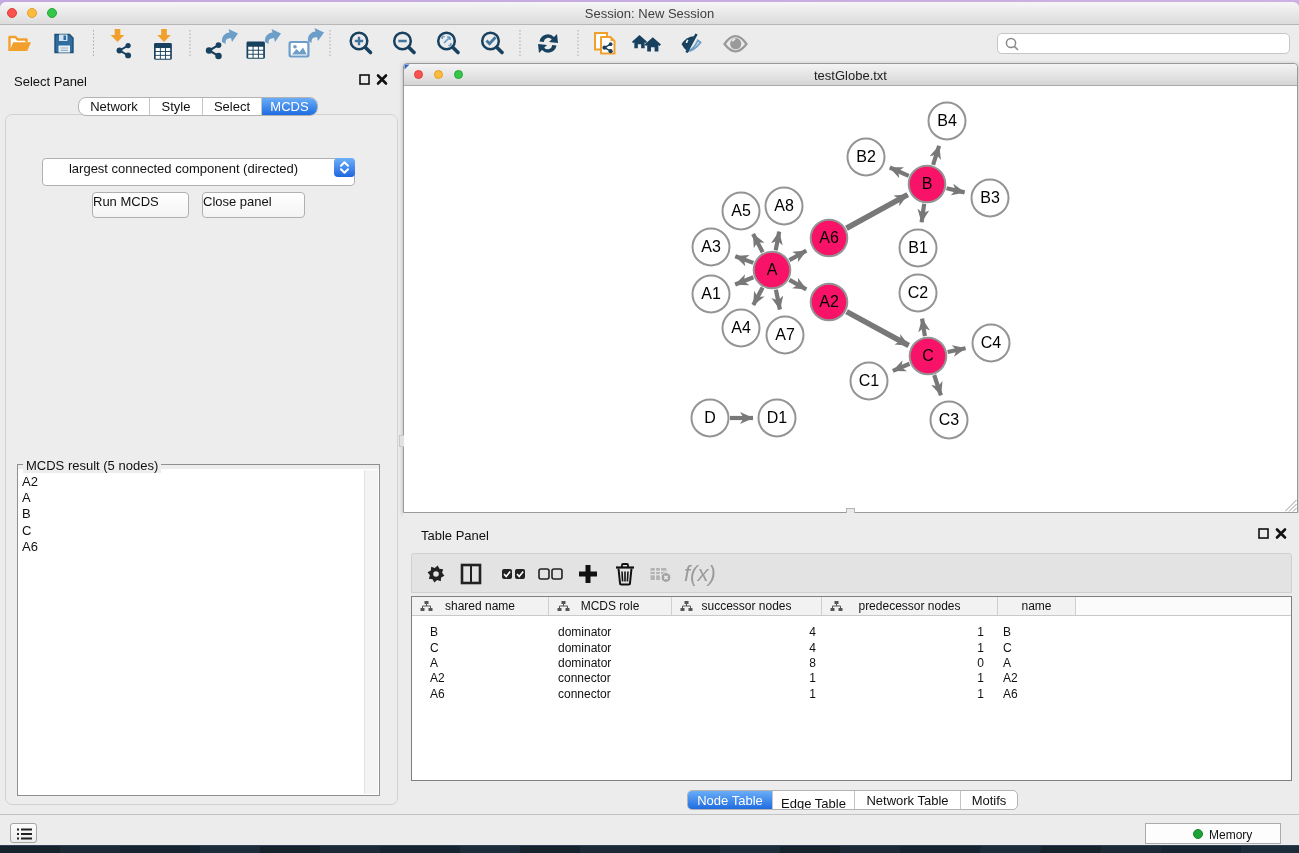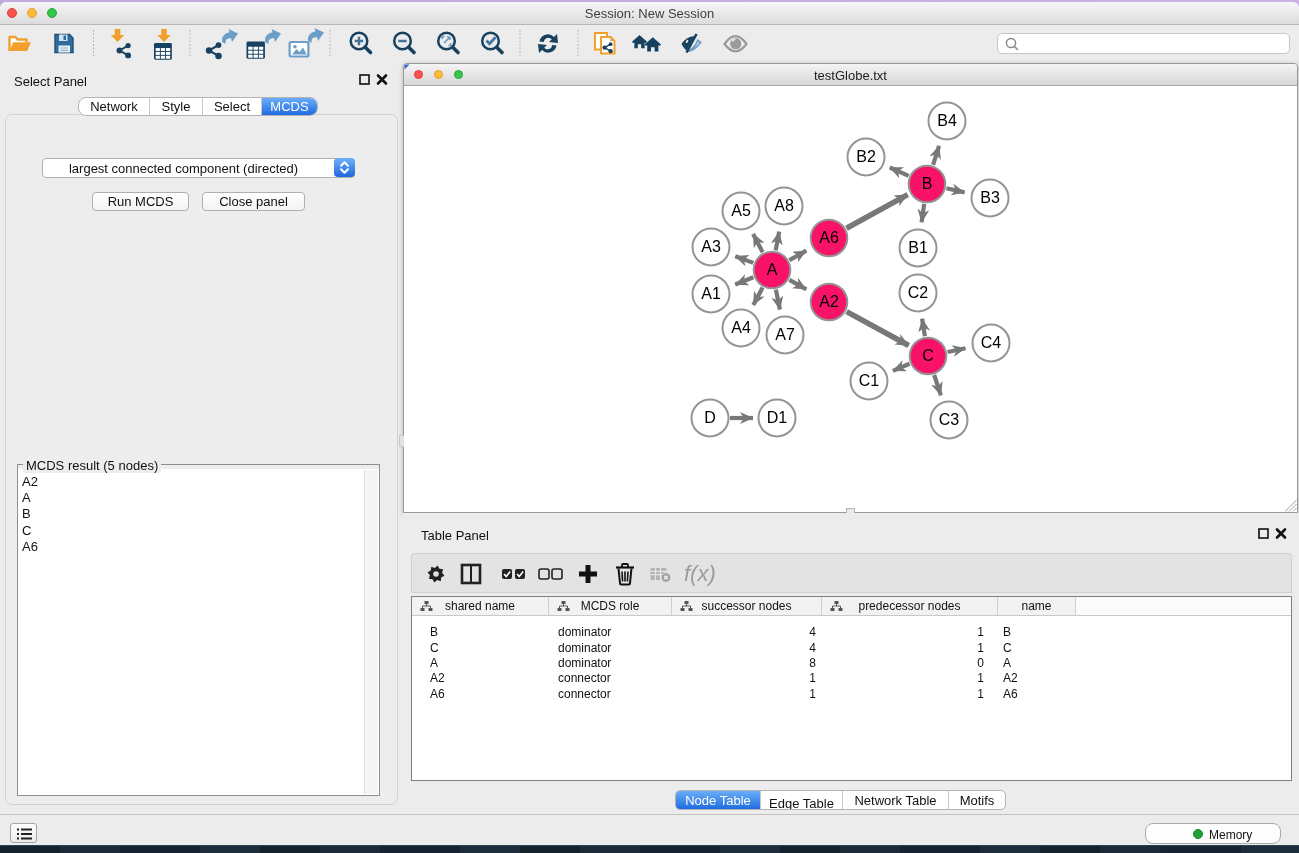--- a/index.html
+++ b/index.html
@@ -20,50 +20,50 @@
 #searchbox { position:absolute; left:997px; top:9px; width:293px; height:21px; background:#fff; border:1px solid #c6c6c6; border-radius:5px; }
 
 #cpanel { position:absolute; left:0; top:61px; width:403px; height:751px; background:#ececec; }
 #cpanel h1 { position:absolute; left:14px; top:11px; font-size:13px; font-weight:normal; color:#111; }
 .segtabs { position:absolute; z-index:5; display:flex; height:19px; background:#fff; border:1px solid #b3b3b3; border-radius:8px; overflow:hidden; }
 .segtabs div { font-size:13px; color:#111; text-align:center; line-height:17px; border-right:1px solid #c6c6c6; }
 .segtabs div:last-child { border-right:none; }
 .segtabs div.sel { background:linear-gradient(#6aaef8,#1f6ce0); color:#fff; }
 #cpbox { position:absolute; left:5px; top:51px; width:393px; height:691px; border:1px solid #d2d2d2; border-radius:7px; background:#ededed; }
 #optlabel { position:absolute; left:0; width:398px; top:72px; text-align:center; font-size:13px; color:#111; }
-#dropdown { position:absolute; left:42px; top:95px; width:313px; height:20px; background:#fff; border:1px solid #b0b0b0; border-radius:4px; }
+#dropdown { position:absolute; left:42px; top:95px; width:313px; height:28px; background:#fff; border:1px solid #b0b0b0; border-radius:4px; }
 #dropdown .txt { position:absolute; left:0; right:30px; top:2px; text-align:center; font-size:13px; color:#111; }
 #dropdown .step { position:absolute; right:-1px; top:-1px; width:21px; height:19px; border-radius:4px; background:linear-gradient(#6db1f9,#2066de); }
-.btn { position:absolute; height:19px; background:linear-gradient(#ffffff,#f3f3f3); border:1px solid #b0b0b0; border-radius:4px; font-size:13px; color:#111; text-align:center; line-height:17px; }
+.btn { position:absolute; height:26px; background:linear-gradient(#ffffff,#f3f3f3); border:1px solid #b0b0b0; border-radius:4px; font-size:13px; color:#111; line-height:17px; }
 #groupbox { position:absolute; left:17px; top:401px; width:363px; height:332px; border:1px solid #8f8f8f; }
 #grouplabel { position:absolute; z-index:3; left:23px; top:395px; background:#ededed; padding:0 3px; font-size:13px; color:#111; }
 #mcdslist { position:absolute; left:18px; top:406px; width:361px; height:326px; background:#fff; padding-top:5px; }
 #mcdslist .row { font-size:13px; color:#111; padding-left:4px; height:16.2px; line-height:16.2px; }
 #mcdsscroll { position:absolute; right:1px; top:1px; width:14px; height:324px; background:#f4f4f4; border-left:1px solid #e2e2e2; }
 
 #netwin { position:absolute; left:403px; top:61px; width:895px; height:450px; background:#fff; border:1px solid #999; border-radius:4px 4px 0 0; box-shadow:0 1px 4px rgba(0,0,0,0.25); }
 #nettitle { position:absolute; left:0; top:0; width:893px; height:22px; background:linear-gradient(#f4f4f4,#d6d6d6); border-bottom:1px solid #aaa; border-radius:4px 4px 0 0; }
 #nettitle .title { position:absolute; left:0; right:0; top:4px; text-align:center; font-size:13px; color:#222; }
 #netcanvas { position:absolute; left:0; top:23px; width:893px; height:425px; background:#fff; }
 
 #tpanel { position:absolute; left:403px; top:511px; width:896px; height:301px; background:#ececec; }
 #tpanel h1 { position:absolute; left:18px; top:15px; font-size:13px; font-weight:normal; color:#111; }
 #ttoolbar { position:absolute; left:8px; top:40px; width:881px; height:40px; background:#e3e3e3; border:1px solid #d0d0d0; border-radius:3px 3px 0 0; }
 #ttable { position:absolute; left:8px; top:83px; width:881px; height:185px; background:#fff; border:1px solid #7f7f7f; }
 .th { position:absolute; top:0; height:19px; background:#f2f2f2; border-right:1px solid #cfcfcf; border-bottom:1px solid #c9c9c9; font-size:12px; color:#111; text-align:center; line-height:19px; }
 .td { position:absolute; font-size:12px; color:#111; height:16px; line-height:16px; }
 
-#btabs { position:absolute; left:272px; top:277px; display:flex; height:20px; background:#fff; border:1px solid #b3b3b3; border-radius:5px; overflow:hidden; }
+#btabs { position:absolute; left:284px; top:277px; display:flex; height:20px; background:#fff; border:1px solid #b3b3b3; border-radius:5px; overflow:hidden; }
 #btabs div { font-size:13px; color:#111; text-align:center; line-height:19px; border-right:1px solid #c6c6c6; padding:0 10px; }
 #btabs div:last-child { border-right:none; }
 #btabs div.sel { background:linear-gradient(#6aaef8,#1f6ce0); color:#fff; }
 
 #statusbar { position:absolute; left:0; top:812px; width:1299px; height:31px; background:#ececec; border-top:1px solid #c2c2c2; }
 #listbtn { position:absolute; left:10px; top:8px; width:27px; height:20px; background:linear-gradient(#fdfdfd,#ececec); border:1px solid #a5a5a5; border-radius:3px; }
-#membtn { position:absolute; left:1145px; top:8px; width:136px; height:21px; background:#fdfdfd; border:1px solid #ababab; border-radius:8px; }
+#membtn { position:absolute; left:1145px; top:8px; width:136px; height:21px; background:#fdfdfd; border:1px solid #ababab; border-radius:0; }
 #membtn .dot { position:absolute; left:47px; top:5px; width:10px; height:10px; border-radius:50%; background:#1da335; border:1px solid #14862a; }
 #membtn .txt { position:absolute; left:63px; top:4px; font-size:12px; color:#111; }
 svg { display:block; } svg text { font-family:"Liberation Sans", sans-serif; }
 </style>
 </head>
 <body>
 <div id="desktop-top"></div>
 <div id="desktop-bottom"></div>
 <div id="appwin">
   <div id="titlebar">

